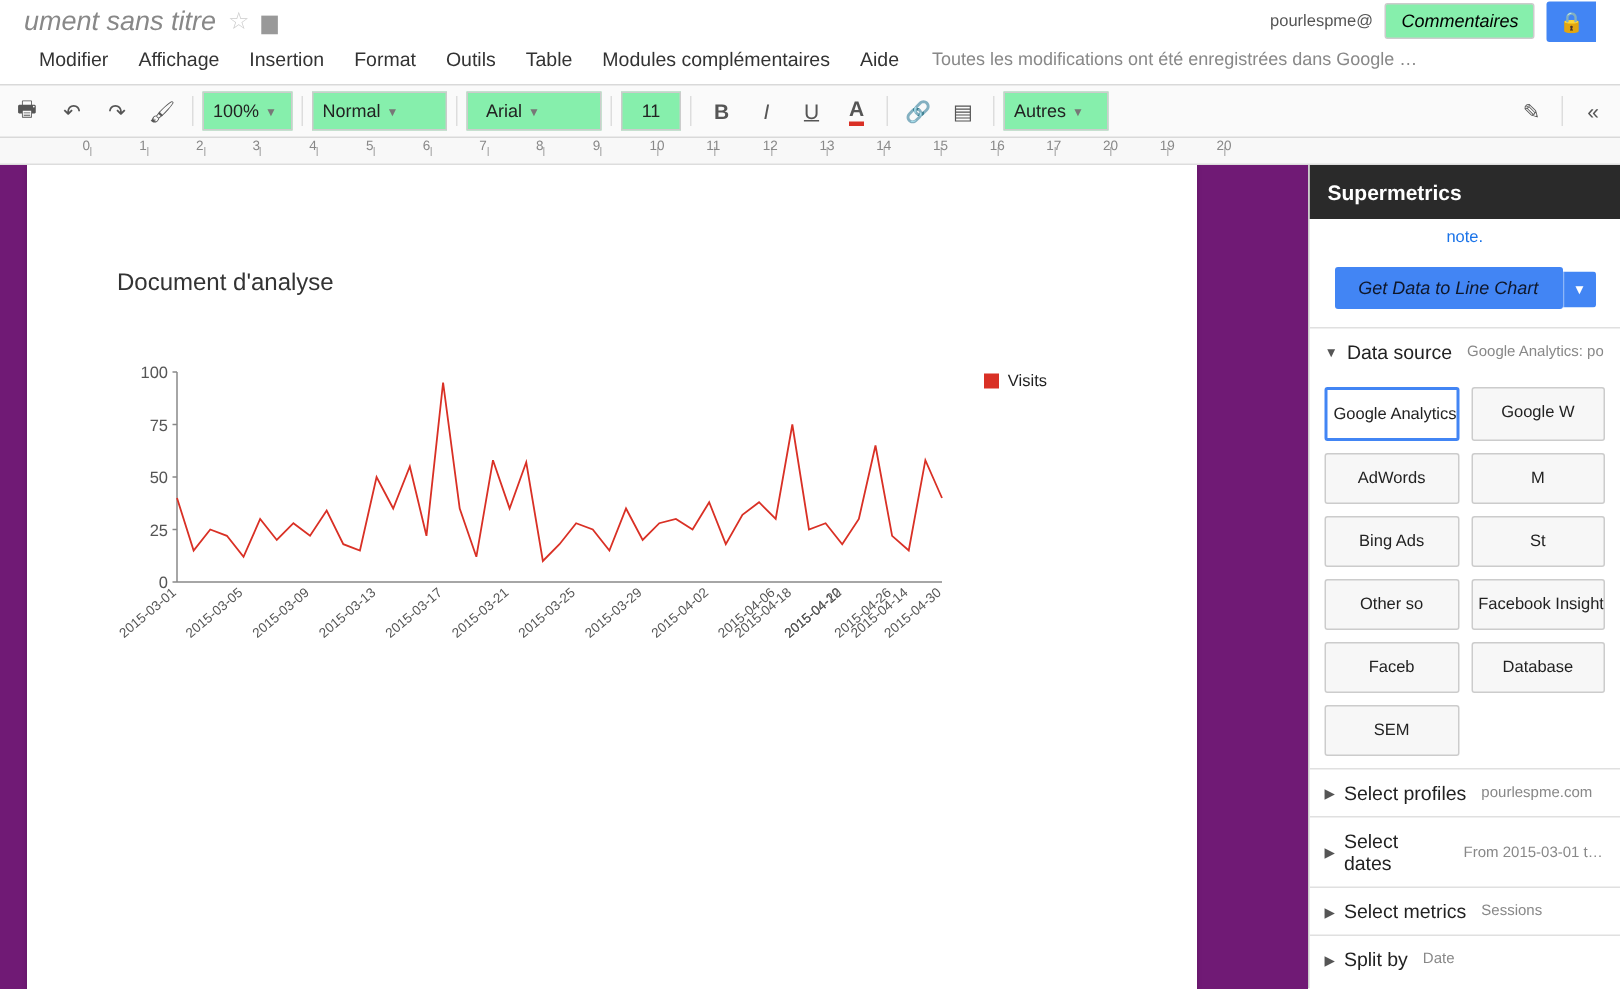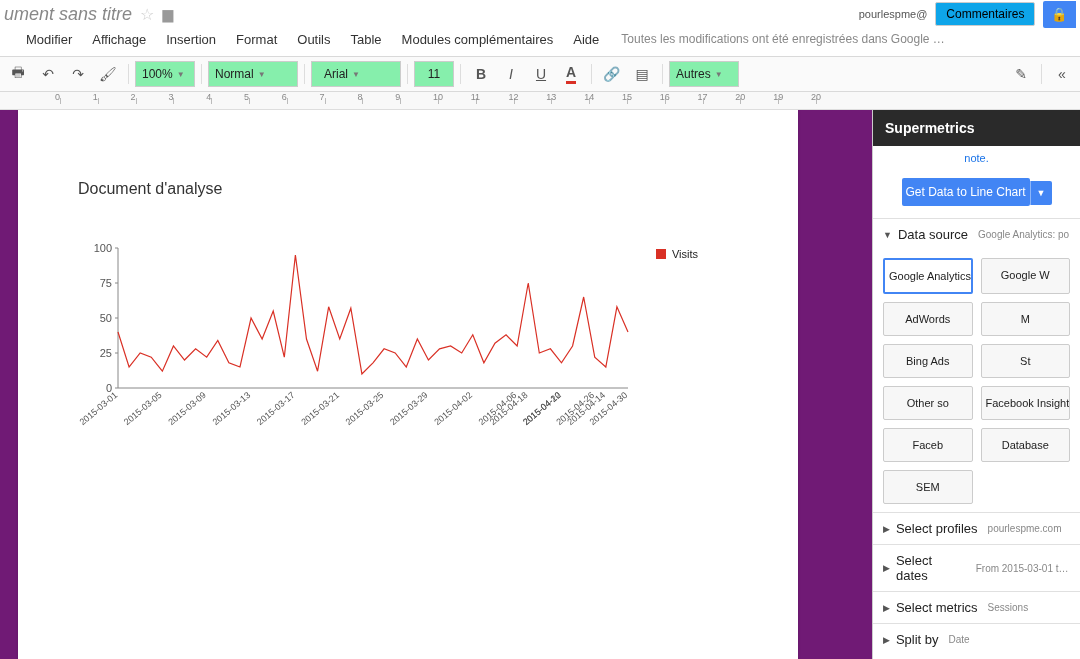--- a/index.html
+++ b/index.html
@@ -1,23 +1,23 @@
 <!DOCTYPE html>
 <html><head>
 <meta charset="utf-8">
 <style>
 * { margin: 0; padding: 0; box-sizing: border-box; }
 body { font-family: Arial, sans-serif; font-size: 13px; color: #222; background: #fff; overflow: hidden; width: 1080px; height: 659px; position: relative; }
 
-.top-bar { display: flex; align-items: center; padding: 4px 4px; height: 28px; }
+.top-bar { display: flex; align-items: center; padding: 4px 16px; height: 28px; }
 .doc-title { font-size: 18px; color: #888; font-style: italic; margin-right: 8px; }
 .star-icon { color: #ccc; font-size: 16px; margin-right: 8px; cursor: pointer; }
 .folder-icon { color: #999; font-size: 14px; cursor: pointer; }
 .top-right { margin-left: auto; display: flex; align-items: center; gap: 8px; font-size: 11px; color: #555; }
-.comments-btn { border: 1px solid #ccc; background: #0ea5e9; padding: 4px 10px; font-size: 12px; cursor: pointer; border-radius: 2px; }
+.comments-btn { border: 1px solid #ccc; background: #86efac; padding: 4px 10px; font-size: 12px; cursor: pointer; border-radius: 2px; font-style: italic; }
 .share-btn { background: #4285f4; color: #fff; padding: 6px 8px; border: none; cursor: pointer; border-radius: 2px 0 0 2px; }
 
 .menu-bar { display: flex; align-items: center; padding: 0 8px 6px 16px; height: 28px; font-size: 13px; }
 .menu-item { padding: 4px 10px; cursor: pointer; color: #333; }
 .save-status { margin-left: 12px; color: #888; font-size: 12px; white-space: nowrap; overflow: hidden; text-overflow: ellipsis; max-width: 350px; }
 
 .toolbar { display: flex; align-items: center; border-top: 1px solid #d9d9d9; border-bottom: 1px solid #d9d9d9; height: 36px; padding: 0 4px; background: #fafafa; gap: 2px; }
 .tb-btn { width: 28px; height: 28px; display: flex; align-items: center; justify-content: center; cursor: pointer; border-radius: 2px; color: #555; font-size: 14px; }
 .tb-sep { width: 1px; height: 20px; background: #ddd; margin: 0 4px; }
 .tb-select { border: 1px solid #ccc; background: #86efac; height: 26px; padding: 0 6px; font-size: 12px; cursor: pointer; display: flex; align-items: center; gap: 4px; }
@@ -42,21 +42,21 @@
 .chart-wrap { position: relative; width: 560px; height: 200px; }
 .chart-svg { width: 100%; height: 100%; }
 .legend { position: absolute; right: -60px; top: 10px; font-size: 11px; display: flex; align-items: center; gap: 6px; text-align: center; }
 .legend-sw { width: 10px; height: 10px; background: #d93025; }
 
 .sidebar { width: 208px; border-left: 1px solid #ccc; background: #fff; display: flex; flex-direction: column; overflow: hidden; }
 .sb-header { background: #2a2a2a; color: #fff; font-weight: bold; font-size: 14px; padding: 10px 12px; }
 .sb-body { flex: 1; overflow-y: auto; font-size: 12px; }
 .sb-link-row { text-align: center; padding: 6px; color: #1a73e8; font-size: 11px; }
 .sb-action { text-align: center; padding: 8px 0 12px; }
-.sb-primary-btn { background: #4285f4; color: #ffffff; border: none; padding: 7px 4px; font-size: 12px; cursor: pointer; border-radius: 2px; }
+.sb-primary-btn { background: #4285f4; color: #0f172a; border: none; padding: 7px 16px; font-size: 12px; cursor: pointer; border-radius: 2px; font-style: italic; }
 .sb-caret-btn { background: #4285f4; color: #fff; border: none; border-left: 1px solid rgba(255,255,255,0.4); padding: 7px 6px; cursor: pointer; border-radius: 0 2px 2px 0; font-size: 9px; }
 .sb-section { border-top: 1px solid #e0e0e0; padding: 8px 10px; cursor: pointer; display: flex; align-items: center; gap: 6px; }
 .sb-section .tri { font-size: 9px; color: #555; }
 .sb-section .sec-title { font-size: 13px; color: #222; }
 .sb-section .sec-sub { font-size: 10px; color: #888; margin-left: 4px; white-space: nowrap; overflow: hidden; text-overflow: ellipsis; }
 .sb-sources { padding: 8px 10px; display: grid; grid-template-columns: 1fr 1fr; gap: 8px; }
 .src-btn { border: 1px solid #ccc; background: #f7f7f7; padding: 10px 4px; font-size: 11px; text-align: center; cursor: pointer; border-radius: 2px; white-space: nowrap; overflow: hidden; }
 .src-btn.selected { border: 2px solid #4285f4; background: #fff; }
 .src-btn.clip { text-overflow: clip; }
 

